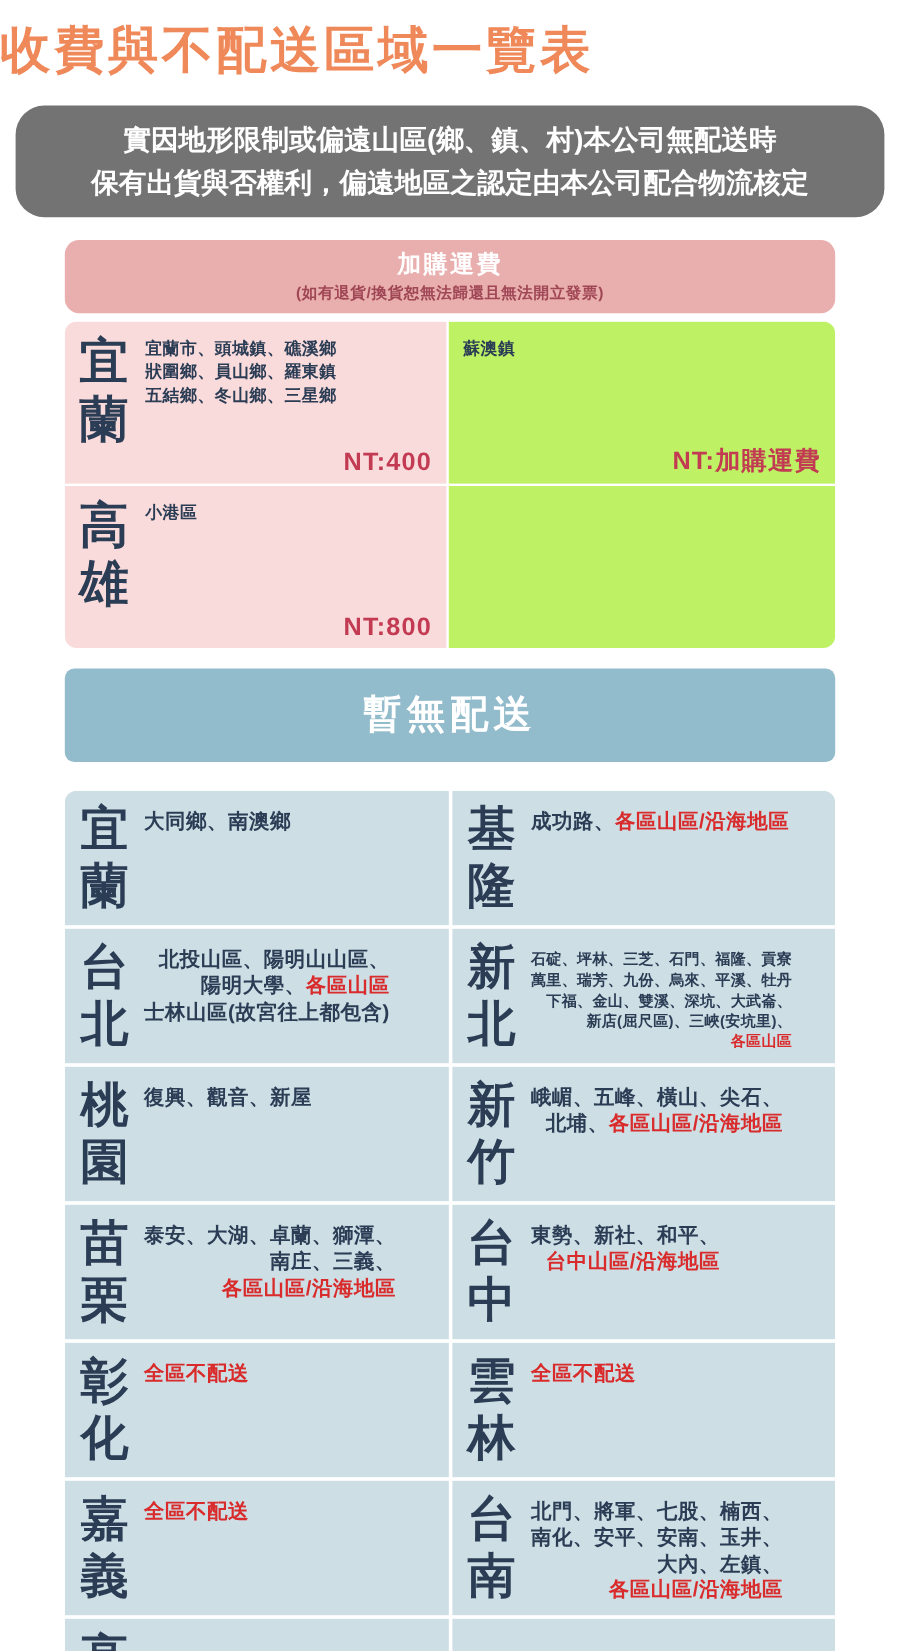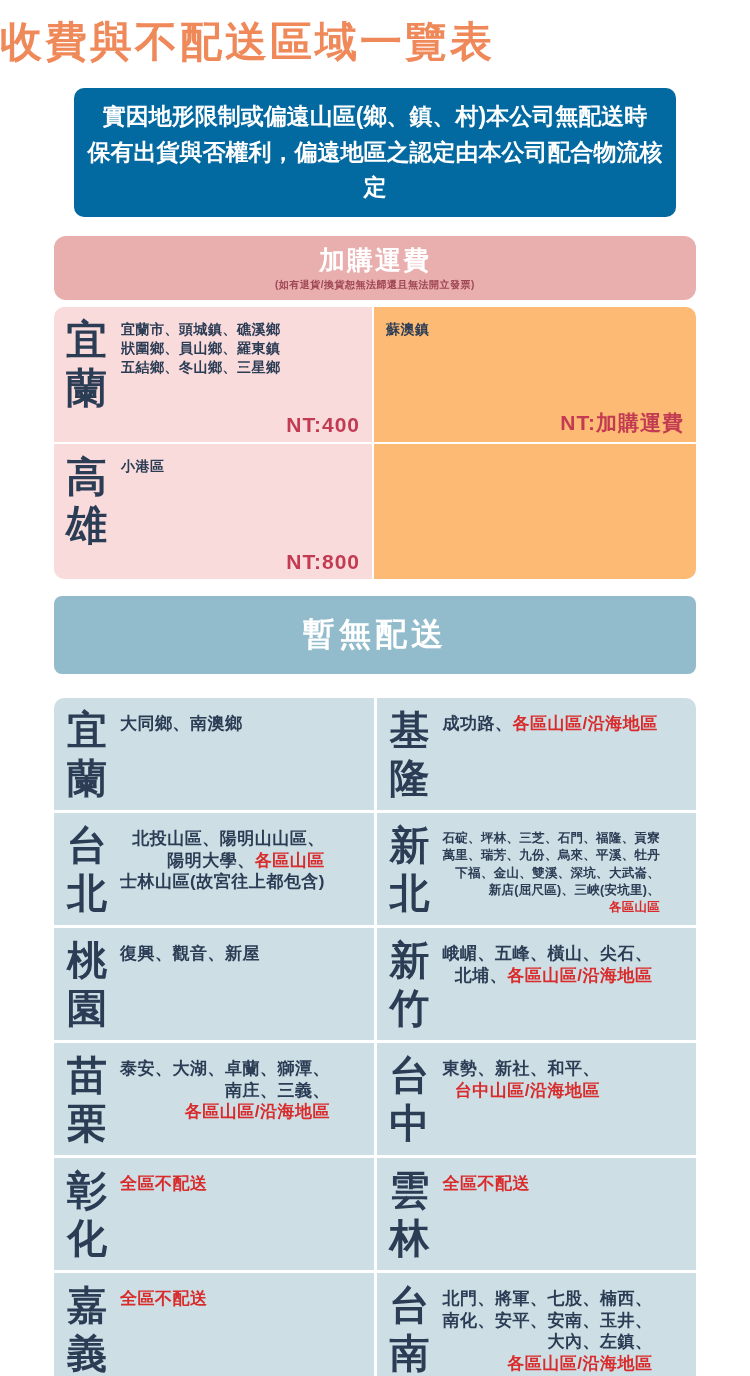--- a/index.html
+++ b/index.html
@@ -17,57 +17,57 @@
     padding-top: 14px;
     text-align: left;
     font-size: 42px;
     letter-spacing: 3px;
     color: #F0895A;
   }
 
   
   .notice {
     margin: 18px auto 0;
-    width: 602px;
-    background: #0369a1;
-    border-radius: 10px;
+    width: 724px;
+    background: #737373;
+    border-radius: 24px;
     color: #ffffff;
     font-size: 23px;
     line-height: 1.55;
     text-align: center;
     padding: 11px 6px;
   }
 
   
   .surcharge-header {
     margin: 19px auto 0;
     width: 642px;
     background: #E9AEAE;
     border-radius: 12px;
     text-align: center;
     padding: 9px 0 8px;
   }
-  .surcharge-header .h { color: #ffffff; font-size: 26px; letter-spacing: 2px; line-height: 1.2; }
-  .surcharge-header .sub { color: #A04755; font-size: 10px; margin-top: 2px; letter-spacing: 0.5px; }
+  .surcharge-header .h { color: #ffffff; font-size: 20px; letter-spacing: 2px; line-height: 1.2; }
+  .surcharge-header .sub { color: #A04755; font-size: 13px; margin-top: 2px; letter-spacing: 0.5px; }
 
   
   .surcharge-table {
     margin: 7px auto 0;
     width: 642px;
     display: grid;
     grid-template-columns: 318px 1fr;
     grid-auto-rows: minmax(96px, auto);
     gap: 2px;
     background: #ffffff;
     border-radius: 10px;
     overflow: hidden;
   }
   .s-cell { position: relative; display: flex; padding: 10px 12px 30px 12px; }
   .s-cell.light { background: #F9DBDB; }
-  .s-cell.dark  { background: #fdba74; }
+  .s-cell.dark  { background: #bef264; }
   .region-label {
     display: flex; flex-direction: column;
     color: #2B3C55; font-size: 41px; line-height: 1.16;
     margin-right: 14px; flex: 0 0 auto;
   }
   .s-areas { padding-top: 3px; font-size: 14px; color: #2B3C55; line-height: 1.37; letter-spacing: 0.5px; }
   .s-price {
     position: absolute; right: 12px; bottom: 5px;
     color: #C23B52; font-size: 21px; letter-spacing: 1px; margin-top: 24px;
   }

